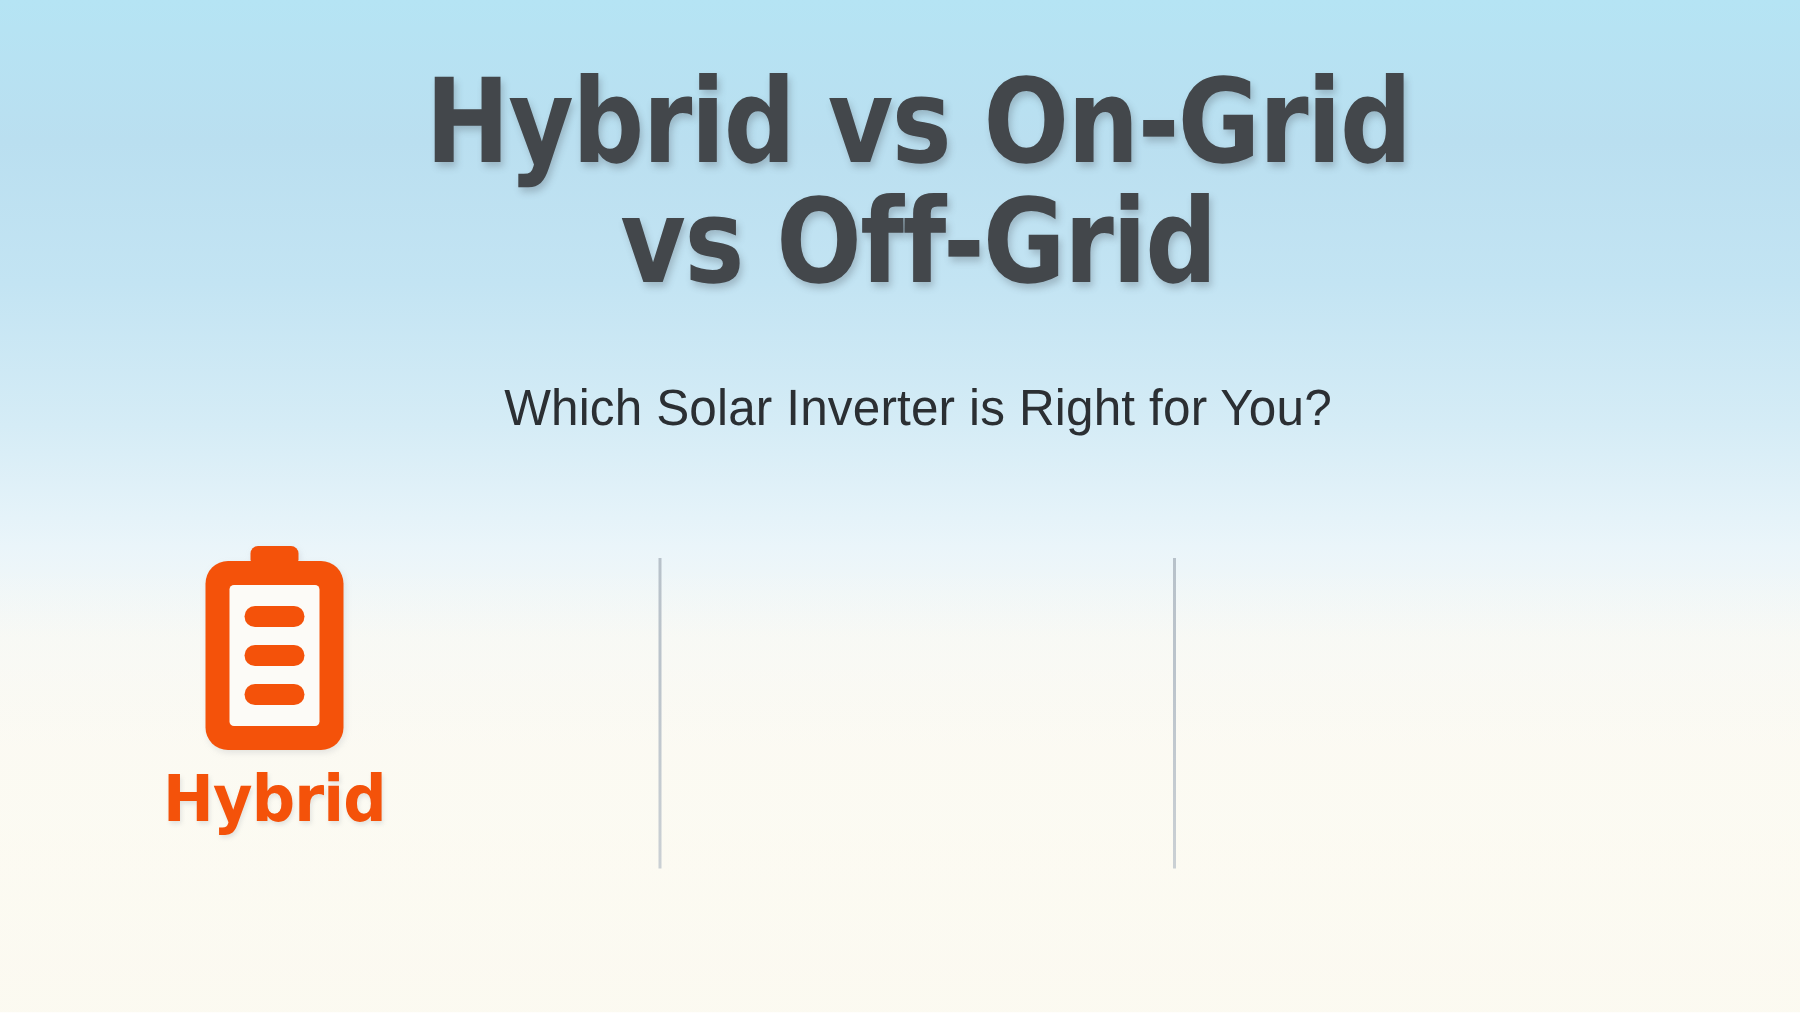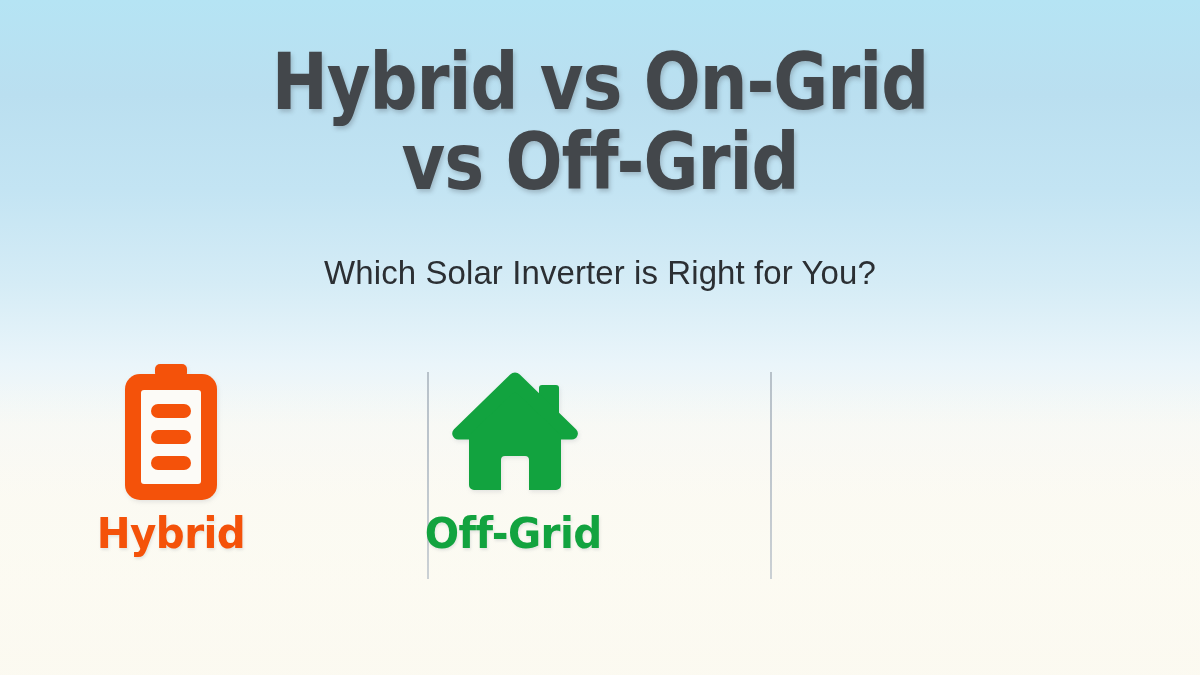--- a/index.html
+++ b/index.html
@@ -24,20 +24,21 @@
         #b5e4f4 0%,
         #badff0 14%,
         #c3e4f3 28%,
         #d5ecf6 42%,
         #eaf5fa 54%,
         #f7f9f6 63%,
         #fbfaf4 74%,
         #fcfbf5 88%,
         #fdfcf7 100%);
     overflow: hidden;
+    padding-left: 12px;
   }
 
   
   .slide::after {
     content: "";
     position: absolute;
     left: 0; right: 0; bottom: 0;
     height: 300px;
     background: linear-gradient(180deg, rgba(252,250,240,0) 0%, rgba(252,250,240,0.55) 60%, rgba(251,249,239,0.8) 100%);
     pointer-events: none;
@@ -173,29 +174,16 @@
 
             <rect x="32" y="40" width="40" height="14" rx="7" fill="#f4520a"></rect>
             <rect x="32" y="66" width="40" height="14" rx="7" fill="#f4520a"></rect>
             <rect x="32" y="92" width="40" height="14" rx="7" fill="#f4520a"></rect>
           </svg>
         </div>
         <div class="col-label label-hybrid">Hybrid</div>
       </div>
 
 
-      <div class="col">
-        <div class="icon-wrap">
-          <svg width="132" height="122" viewBox="0 0 132 122" xmlns="http://www.w3.org/2000/svg" aria-hidden="true">
-
-            <rect x="92" y="14" width="20" height="42" rx="3" fill="#12a33f"></rect>
-
-            <path d="M63.2 3.4 a7 7 0 0 1 9.6 0 L129 58.2 a6 6 0 0 1 -4.2 10.3 h-11.6 v-0.1 L72.8 27.6 a7 7 0 0 0 -9.6 0 L22.8 68.4 H11.2 A6 6 0 0 1 7 58.2 Z" fill="#12a33f"></path>
-
-            <path d="M22 64 L63.6 24.4 a5 5 0 0 1 8.8 0 L114 64 v50 a5 5 0 0 1 -5 5 H82 V89 a4 4 0 0 0 -4 -4 H58 a4 4 0 0 0 -4 4 v30 H27 a5 5 0 0 1 -5 -5 Z" fill="#12a33f"></path>
-          </svg>
-        </div>
-        <div class="col-label label-offgrid">Off-Grid</div>
-      </div>
 
     </div>
   </div>
 </div>
 
 </body></html>

